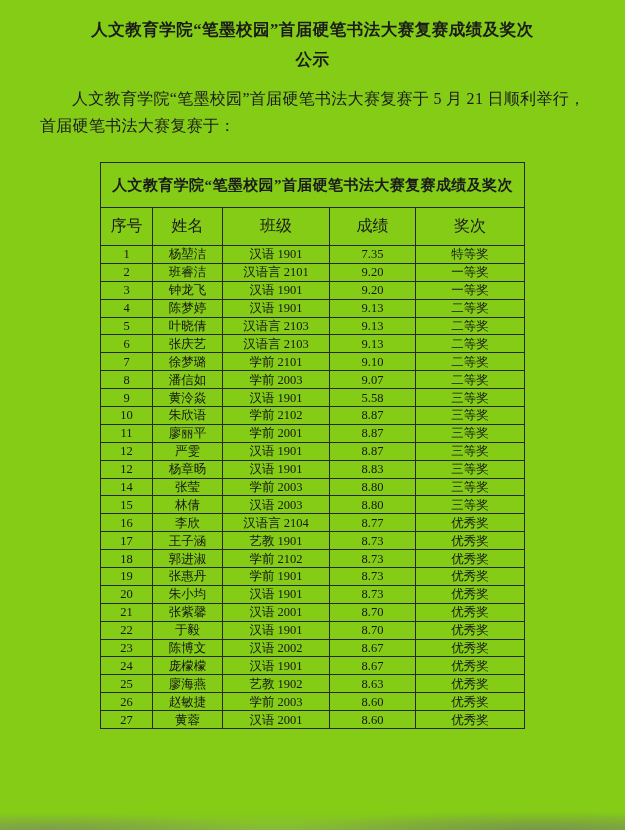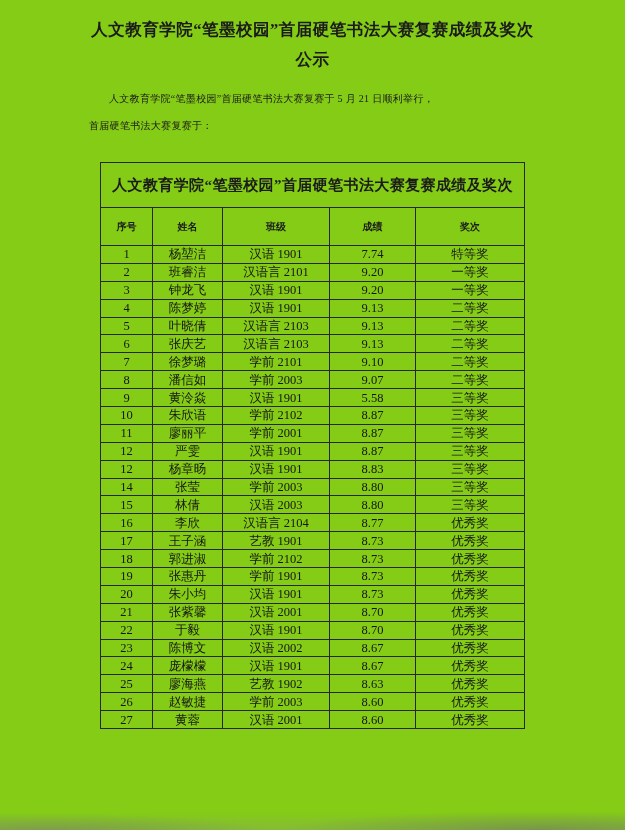--- a/index.html
+++ b/index.html
@@ -37,22 +37,22 @@
     margin: 15px 30px 0 30px;
     text-align: center;
     font-size: 16.5px;
     font-weight: bold;
     line-height: 30px;
     letter-spacing: 0.5px;
   }
   .doc-title .t-line { display: block; }
 
   .intro {
-    margin: 11px 86px 0 89px;
-    font-size: 10px;
+    margin: 11px 86px 0 40px;
+    font-size: 16px;
     line-height: 26.5px;
     letter-spacing: 0.3px;
     text-align: justify;
   }
   .intro .intro-line { display: block; white-space: nowrap; }
   .intro .intro-line.indent { text-indent: 2em; }
 
   table.results {
     margin: 23px 0 0 100px;
     width: 424px;
@@ -68,22 +68,22 @@
   }
   tr.t-title-row th {
     height: 44px;
     font-size: 15px;
     font-weight: bold;
     letter-spacing: 0.4px;
     padding: 0 6px;
   }
   tr.t-head-row th {
     height: 37px;
-    font-size: 10px;
-    font-weight: bold;
+    font-size: 16px;
+    font-weight: normal;
   }
   tbody td {
     height: 16.9px;
     font-size: 12.5px;
     line-height: 16px;
     color: #161616;
   }
 </style>
 </head>
 <body>
@@ -118,21 +118,21 @@
           <th>班级</th>
           <th>成绩</th>
           <th>奖次</th>
         </tr>
     </thead>
     <tbody>
         <tr>
           <td>1</td>
           <td>杨堃洁</td>
           <td>汉语 1901</td>
-          <td>7.74</td>
+          <td>7.35</td>
           <td>特等奖</td>
         </tr>
         <tr>
           <td>2</td>
           <td>班睿洁</td>
           <td>汉语言 2101</td>
           <td>9.20</td>
           <td>一等奖</td>
         </tr>
         <tr>

